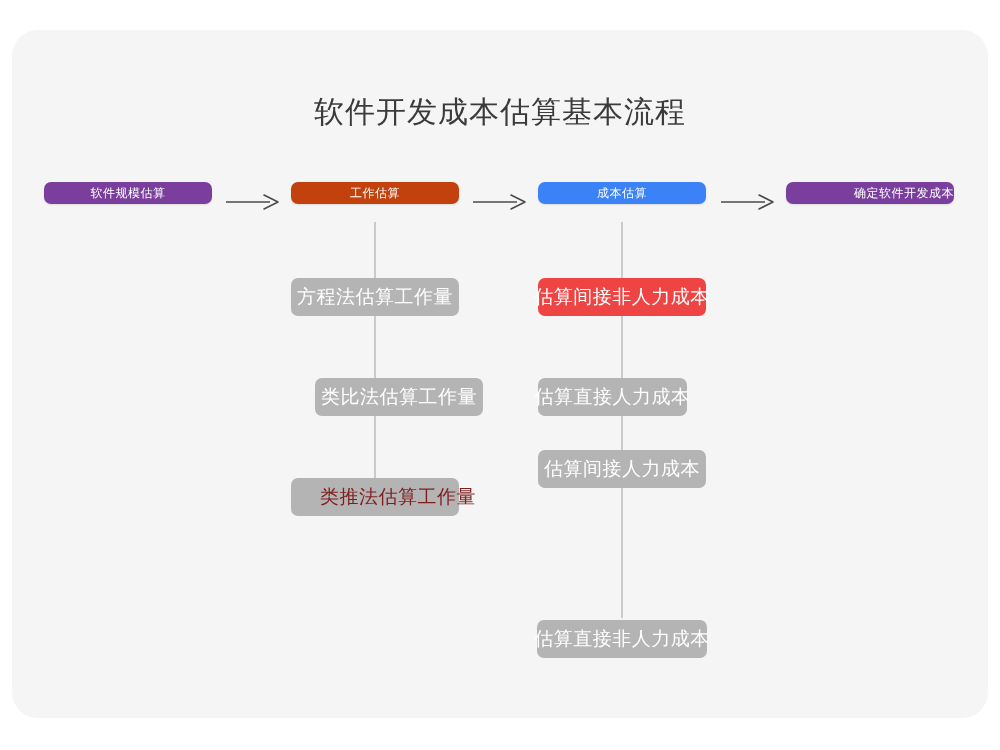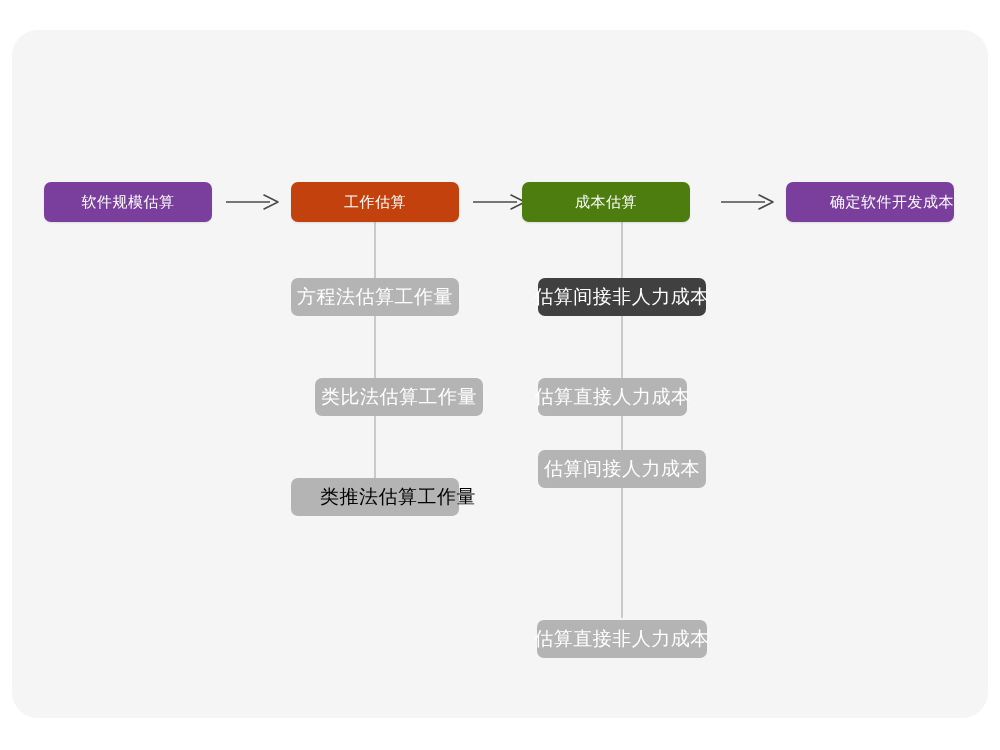--- a/index.html
+++ b/index.html
@@ -66,41 +66,42 @@
     display: flex;
     align-items: center;
     justify-content: center;
     border-radius: 7px;
     color: #ffffff;
     white-space: nowrap;
     letter-spacing: 0.5px;
   }
   .node.primary {
     background: #7a3f9d;
-    height: 40px;
-    font-size: 15px;
+    height: 22px;
+    font-size: 12px;
     box-shadow: 0 1px 2px rgba(0,0,0,0.10);
   }
   .node.secondary {
     background: #b4b4b4;
     height: 38px;
     font-size: 19px;
     border-radius: 7px;
   }
   .node-label {
     pointer-events: none;
   }
 </style>
 </head>
 <body>
 
 <div id="canvas">
 
   <div class="panel"></div>
 
+  <div class="diagram-title">软件开发成本估算基本流程</div>
 
   <div id="connector-layer">
       <div class="vline" style="left: 374px; top: 222px; height: 294px; background: rgb(202, 202, 202);"></div>
       <div class="vline" style="left: 621px; top: 222px; height: 396px; background: rgb(202, 202, 202);"></div>
     </div>
 
   <div id="arrow-layer">
       <div class="arrow" style="left: 224px; top: 190px; width: 56px;">
         <svg width="56" height="20" viewBox="0 0 56 20">
           <line x1="2" y1="10" x2="46" y2="10" stroke="#4a4a4a" stroke-width="1.6"></line>
@@ -127,27 +128,27 @@
       </div>
       <div class="node primary" style="left: 291px; top: 182px; width: 168px; background: #c2410c; color: rgb(255, 255, 255);">
         <span class="node-label">工作估算</span>
       </div>
       <div class="node secondary" style="left: 291px; top: 278px; width: 168px; background: rgb(180, 180, 180); color: rgb(255, 255, 255);">
         <span class="node-label">方程法估算工作量</span>
       </div>
       <div class="node secondary" style="left: 291px; top: 378px; width: 168px; background: rgb(180, 180, 180); color: rgb(255, 255, 255); margin-left: 24px;">
         <span class="node-label">类比法估算工作量</span>
       </div>
-      <div class="node secondary" style="left: 291px; top: 478px; width: 168px; background: rgb(180, 180, 180); color: #000000; padding-left: 46px;">
+      <div class="node secondary" style="left: 291px; top: 478px; width: 168px; background: rgb(180, 180, 180); color: #7f1d1d; padding-left: 46px;">
         <span class="node-label">类推法估算工作量</span>
       </div>
-      <div class="node primary" style="left: 522px; top: 182px; width: 168px; background: #4d7c0f; color: rgb(255, 255, 255); font-family: Liberation Serif, serif;">
+      <div class="node primary" style="left: 538px; top: 182px; width: 168px; background: #3b82f6; color: rgb(255, 255, 255); font-family: Liberation Serif, serif;">
         <span class="node-label">成本估算</span>
       </div>
-      <div class="node secondary" style="left: 538px; top: 278px; width: 168px; background: #404040; color: rgb(255, 255, 255);">
+      <div class="node secondary" style="left: 538px; top: 278px; width: 168px; background: #ef4444; color: rgb(255, 255, 255);">
         <span class="node-label">估算间接非人力成本</span>
       </div>
       <div class="node secondary" style="left: 538px; top: 378px; width: 149px; background: rgb(180, 180, 180); color: rgb(255, 255, 255);">
         <span class="node-label">估算直接人力成本</span>
       </div>
       <div class="node secondary" style="left: 538px; top: 450px; width: 168px; background: rgb(180, 180, 180); color: rgb(255, 255, 255); text-align: right;">
         <span class="node-label">估算间接人力成本</span>
       </div>
       <div class="node secondary" style="left: 537px; top: 580px; width: 170px; background: rgb(180, 180, 180); color: rgb(255, 255, 255); margin-top: 40px;">
         <span class="node-label">估算直接非人力成本</span>

